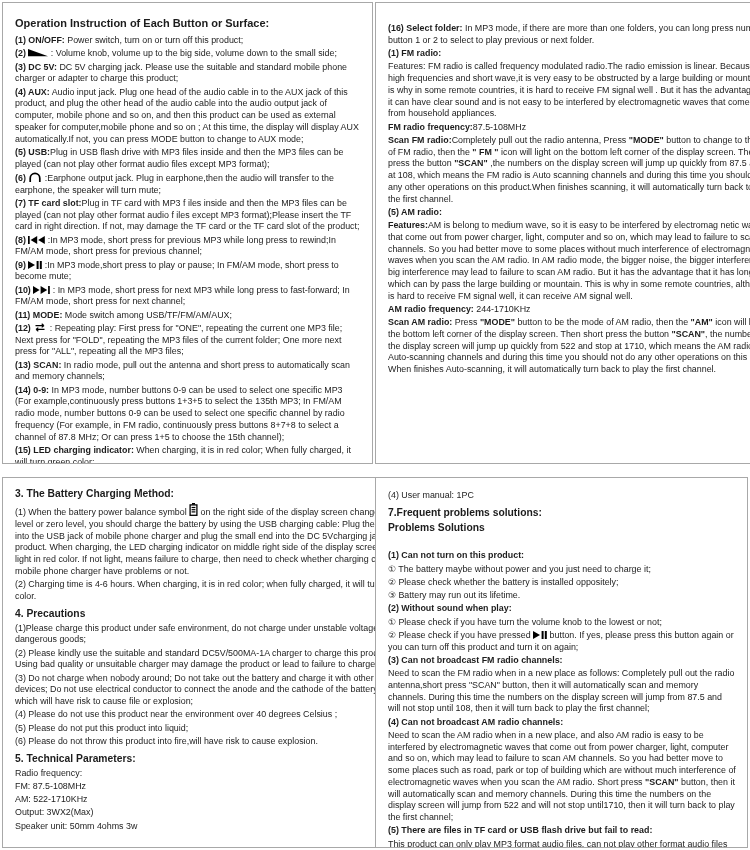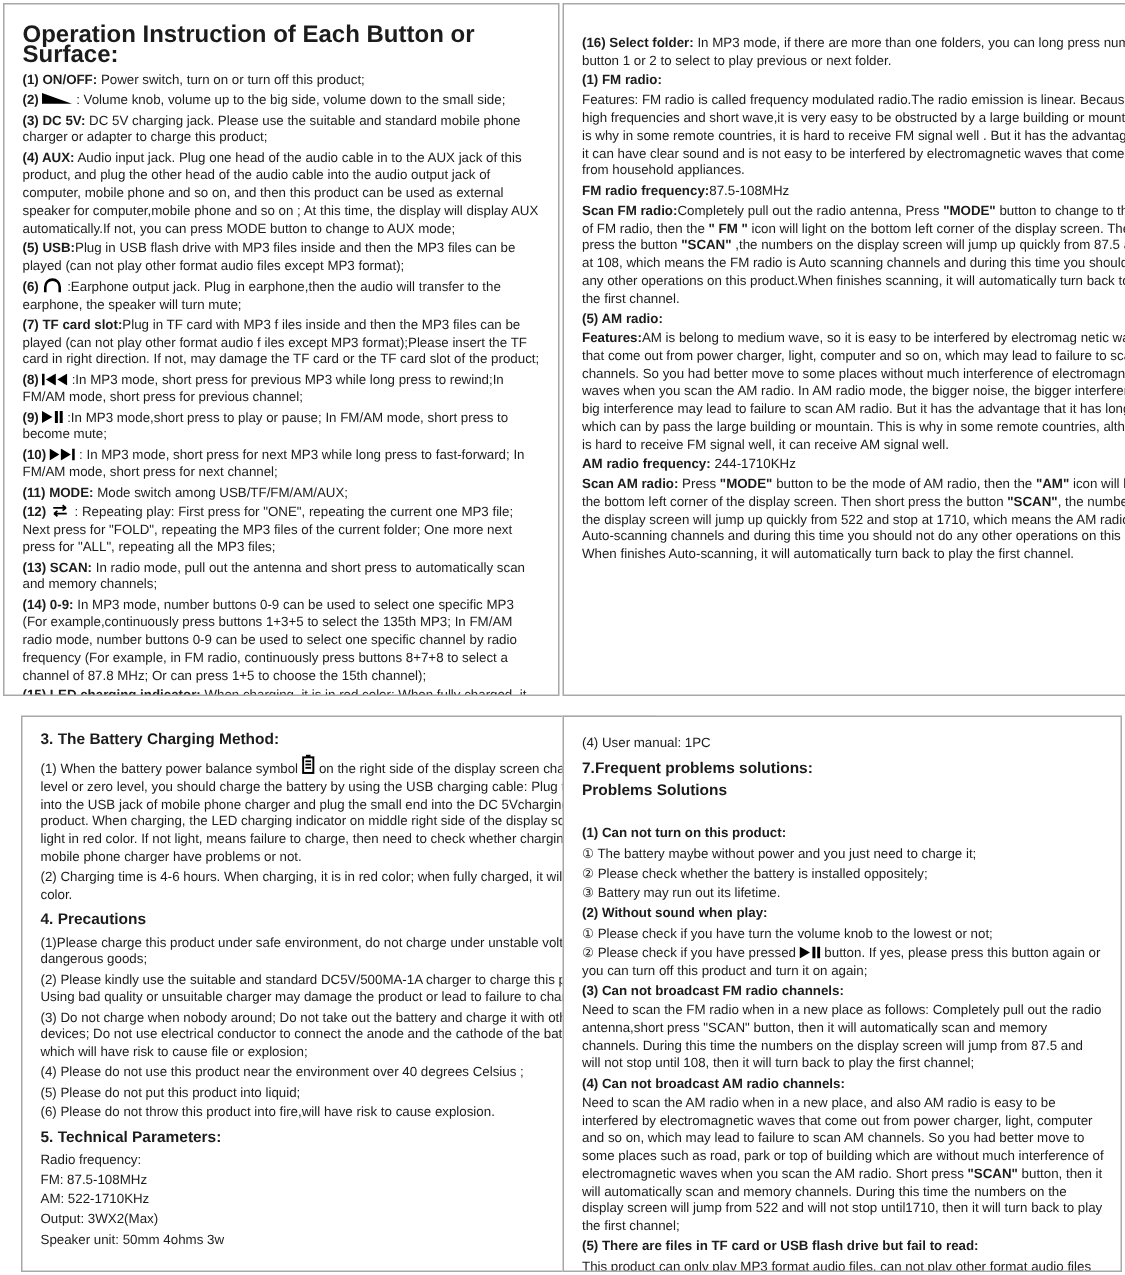--- a/index.html
+++ b/index.html
@@ -9,25 +9,25 @@
     color:#1c1c1c;-webkit-font-smoothing:antialiased;
   }
   .page{position:relative;width:750px;height:850px;background:#fff;overflow:hidden;}
   .quad{
     position:absolute;border:1px solid #a8a8a8;background:#fff;
     padding:14px 11px 6px 12px;box-sizing:border-box;overflow:hidden;
     font-size:8.9px;line-height:11.75px;color:#1c1c1c;
   }
   .q-tl{left:2px;top:2px;width:371px;height:462px;}
   .q-tr{left:375px;top:2px;width:421px;height:462px;padding-top:20px;}
-  .q-bl{left:2px;top:477px;width:423px;height:371px;padding-top:10px;margin-left:12px;}
+  .q-bl{left:2px;top:477px;width:423px;height:371px;padding-top:10px;}
   .q-br{left:375px;top:477px;width:373px;height:371px;padding-top:12px;}
   .blk{margin:0 0 1px 0;}
   .para{margin:0 0 1.5px 0;}
-  .title{font-weight:bold;font-size:16px;line-height:13px;margin:0 0 5px 0;}
+  .title{font-weight:bold;font-size:11px;line-height:13px;margin:0 0 5px 0;}
   .heading{font-weight:bold;font-size:10.3px;line-height:12.5px;margin:5px 0 2.5px 0;}
   .heading:first-child,.title:first-child{margin-top:0;}
   .subheading{font-weight:bold;font-size:10.3px;line-height:12.5px;margin:0 0 16px 0;}
   .b{font-weight:bold;}
   .icon{display:inline-block;}
   .icon svg{vertical-align:-1px;}
   .icon svg *{fill:#000;}
   .icon svg .st{fill:none;stroke:#000;}
 </style>
 </head>

